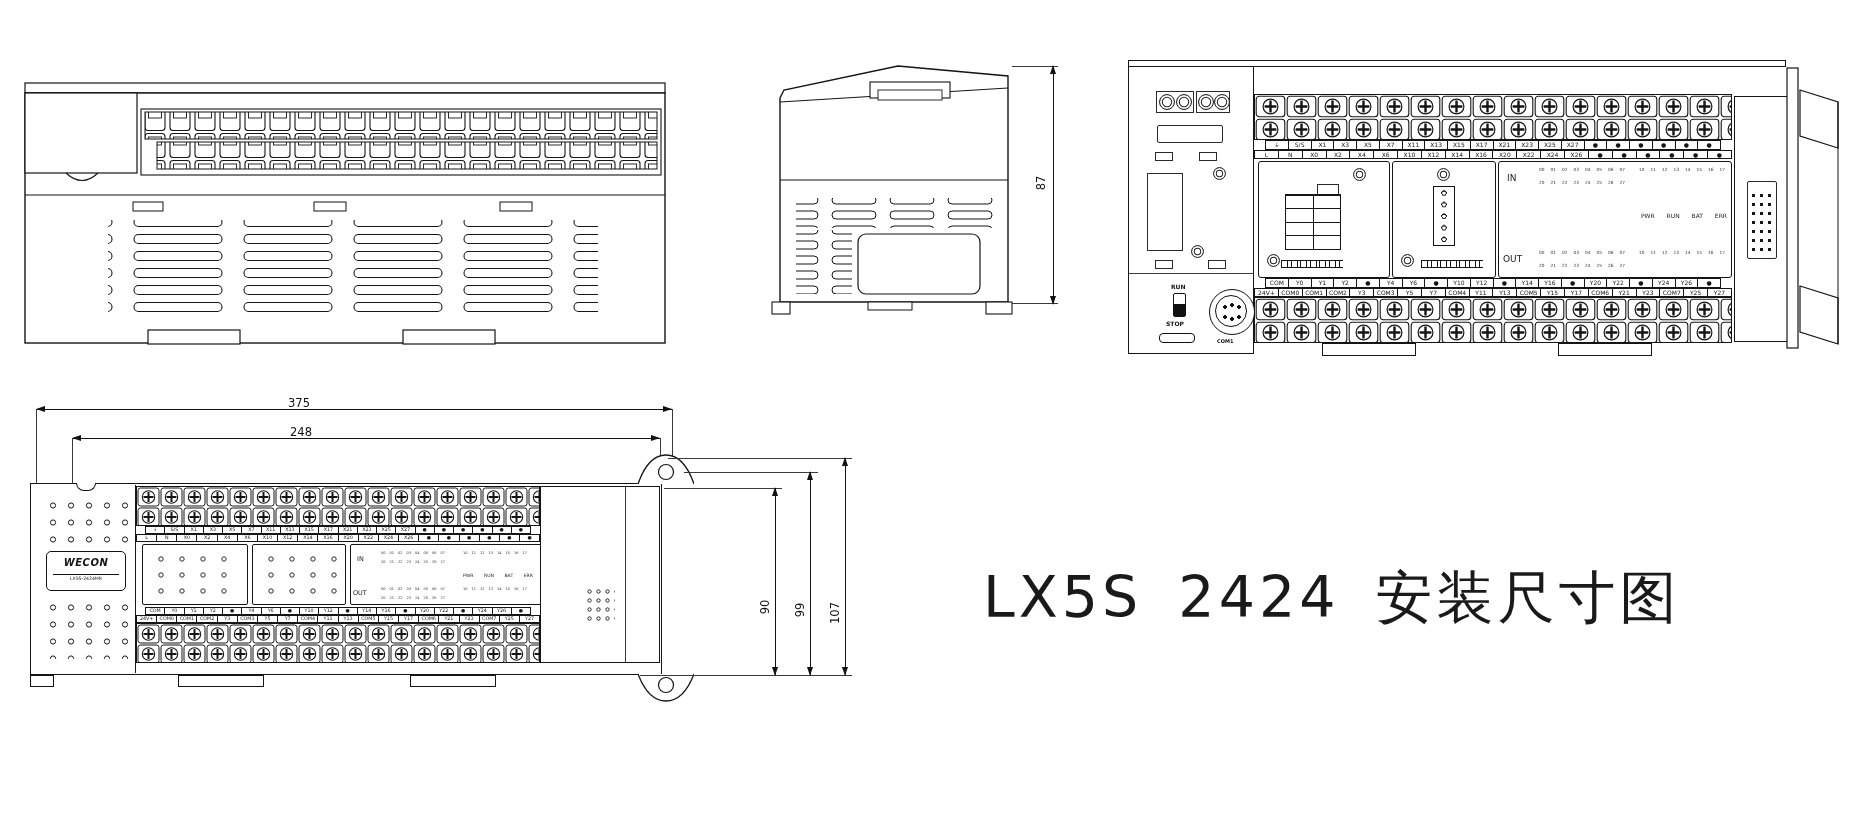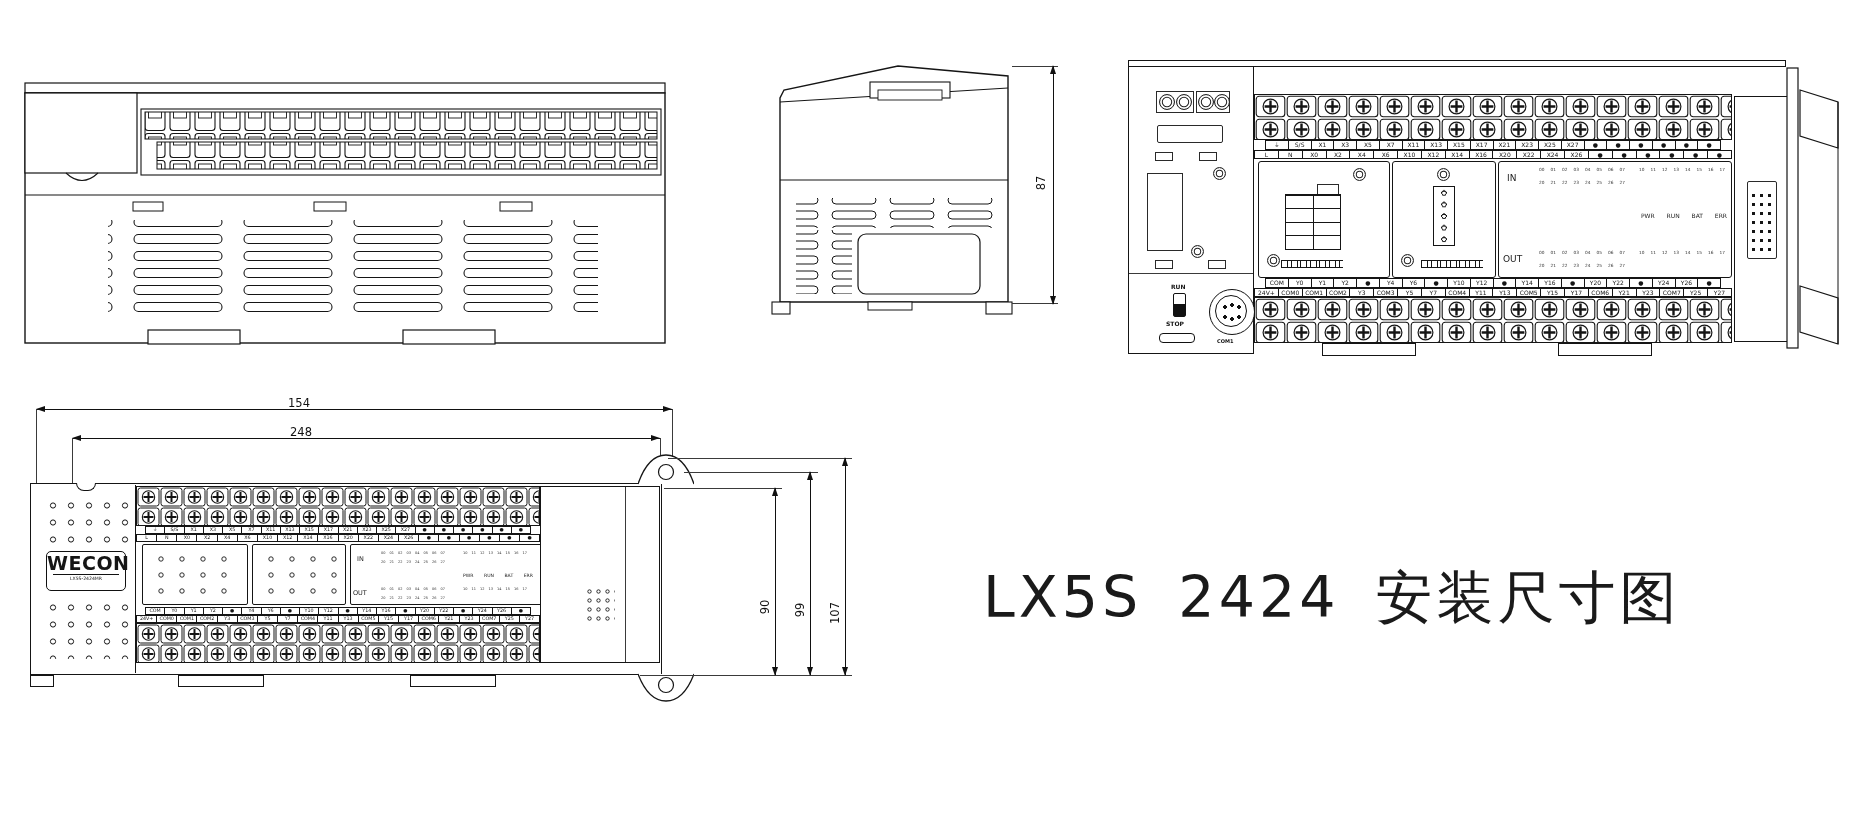--- a/index.html
+++ b/index.html
@@ -53,21 +53,21 @@
   .com1 .in{position:absolute;left:5px;top:5px;width:32px;height:32px;border:1.2px solid #111;border-radius:50%;
        background-image:
         radial-gradient(circle at 9px 11px,#111 1.6px,transparent 2px),
         radial-gradient(circle at 16px 9px,#111 1.6px,transparent 2px),
         radial-gradient(circle at 23px 11px,#111 1.6px,transparent 2px),
         radial-gradient(circle at 9px 21px,#111 1.6px,transparent 2px),
         radial-gradient(circle at 16px 23px,#111 1.6px,transparent 2px),
         radial-gradient(circle at 23px 21px,#111 1.6px,transparent 2px)}
   .swlbl{position:absolute;font-size:6px;font-weight:700;color:#111}
   .logo{position:absolute;border:1.4px solid #111;border-radius:5px;text-align:center;background:#fff}
-  .logo .b{font-size:19px;font-weight:700;letter-spacing:.5px;line-height:22px}
+  .logo .b{font-size:10px;font-weight:700;font-style:italic;letter-spacing:.5px;line-height:22px}
   .logo .m{font-size:4.6px;border-top:1px solid #111;margin:0 6px;line-height:8px}
   .title{position:absolute;left:983px;top:560px;font-size:57px;letter-spacing:4px;word-spacing:14px;
          color:#1a1a1a;white-space:nowrap;font-family:"DejaVu Sans",sans-serif}
   .notch{position:absolute;width:20px;height:8px;border:1.2px solid #111;border-top:none;
          border-radius:0 0 10px 10px;background:#fff}
 </style>
 </head>
 <body>
 
 <div class="canvas">
@@ -368,21 +368,21 @@
     <svg class="abs" style="left:660px;top:4px" width="71" height="292" viewBox="0 0 71 292">
       <rect x="1" y="4" width="11" height="280" fill="#fff" stroke="#151515" stroke-width="1.2"></rect>
       <path d="M14,26 L52,38 L52,84 L14,72 Z" fill="#fff" stroke="#151515" stroke-width="1.2"></path>
       <path d="M14,222 L52,234 L52,280 L14,268 Z" fill="#fff" stroke="#151515" stroke-width="1.2"></path>
       <line x1="52" y1="38" x2="52" y2="280" stroke="#151515" stroke-width="1"></line>
     </svg>
   </div>
 
   <div class="abs" style="left:28px;top:395px;width:830px;height:310px">
 
-    <div class="dimlbl" style="left:258px;top:1px">154</div>
+    <div class="dimlbl" style="left:258px;top:1px">375</div>
     <div class="dimh" style="left:8px;top:14px;width:636px"></div>
     <div class="ext" style="left:8px;top:14px;width:1px;height:74px"></div>
     <div class="ext" style="left:644px;top:14px;width:1px;height:48px"></div>
     <div class="dimlbl" style="left:260px;top:30px">248</div>
     <div class="dimh" style="left:44px;top:43px;width:588px"></div>
     <div class="ext" style="left:44px;top:43px;width:1px;height:45px"></div>
     <div class="ext" style="left:632px;top:43px;width:1px;height:34px"></div>
 
     <div class="bx" style="left:2px;top:88px;width:632px;height:192px"></div>
     <div class="notch" style="left:48px;top:88px" actable="false"></div>

